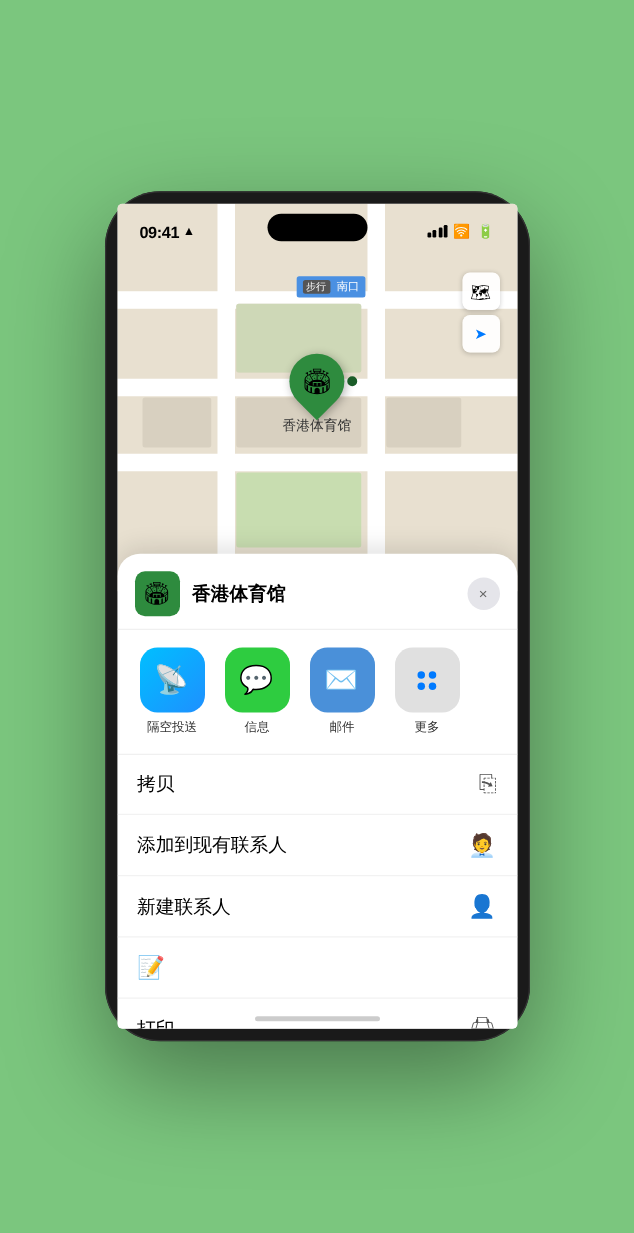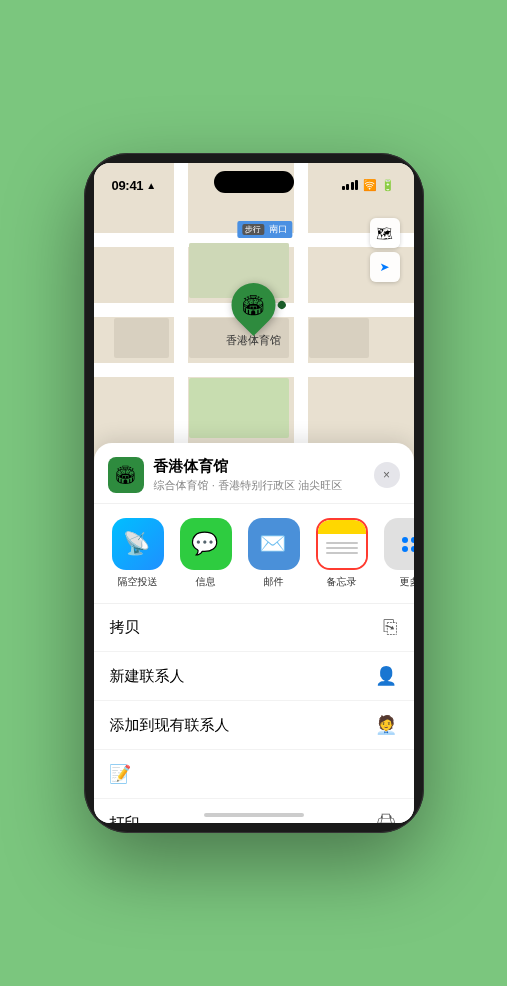--- a/index.html
+++ b/index.html
@@ -17,21 +17,21 @@
       background: #1a1a1a;
       border-radius: 44px;
       padding: 10px;
       box-shadow: 0 30px 80px rgba(0,0,0,0.4), inset 0 0 0 1px #333;
       position: relative;
     }
     .phone-screen {
       width: 100%;
       height: 100%;
       background: #f0f0f0;
-      border-radius: 16px;
+      border-radius: 4px;
       overflow: hidden;
       position: relative;
     }
     
     .status-bar {
       position: absolute;
       top: 0; left: 0; right: 0;
       height: 36px;
       z-index: 100;
       display: flex;
@@ -406,21 +406,20 @@
         <span class="pin-label">香港体育馆</span>
       </div>
     </div>
 
     <div class="bottom-sheet">
 
       <div class="sheet-header">
         <div class="venue-icon">🏟</div>
         <div class="venue-info">
           <div class="venue-name">香港体育馆</div>
-          <div class="venue-desc">综合体育馆 · 香港特别行政区 油尖旺区</div>
         </div>
         <div class="close-btn">×</div>
       </div>
 
       <div class="share-row">
 
         <div class="share-item">
           <div class="share-icon airdrop">
             <span style="color:#fff;font-size:22px;">📡</span>
           </div>
@@ -434,30 +433,20 @@
           <span class="share-label">信息</span>
         </div>
 
         <div class="share-item">
           <div class="share-icon mail">
             <span style="color:#fff;font-size:22px;">✉️</span>
           </div>
           <span class="share-label">邮件</span>
         </div>
 
-        <div class="share-item">
-          <div class="share-icon notes" style="padding:0;overflow:hidden;">
-            <div class="notes-icon-inner">
-              <div class="notes-line"></div>
-              <div class="notes-line"></div>
-              <div class="notes-line"></div>
-            </div>
-          </div>
-          <span class="share-label">备忘录</span>
-        </div>
 
         <div class="share-item">
           <div class="share-icon more-dots">
             <div class="more-dots-inner">
               <div class="dot-row">
                 <div class="dot"></div>
                 <div class="dot"></div>
               </div>
               <div class="dot-row">
                 <div class="dot"></div>
@@ -468,26 +457,26 @@
           <span class="share-label">更多</span>
         </div>
       </div>
 
       <div class="action-list">
         <div class="action-item">
           <span class="action-label">拷贝</span>
           <span class="action-icon">⎘</span>
         </div>
         <div class="action-item">
+          <span class="action-label">添加到现有联系人</span>
+          <span class="action-icon">🧑‍💼</span>
+        </div>
+        <div class="action-item">
           <span class="action-label">新建联系人</span>
           <span class="action-icon">👤</span>
-        </div>
-        <div class="action-item">
-          <span class="action-label">添加到现有联系人</span>
-          <span class="action-icon">🧑‍💼</span>
         </div>
         <div class="action-item">
           <span class="action-icon">📝</span>
         </div>
         <div class="action-item">
           <span class="action-label">打印</span>
           <span class="action-icon">🖨</span>
         </div>
       </div>
 

